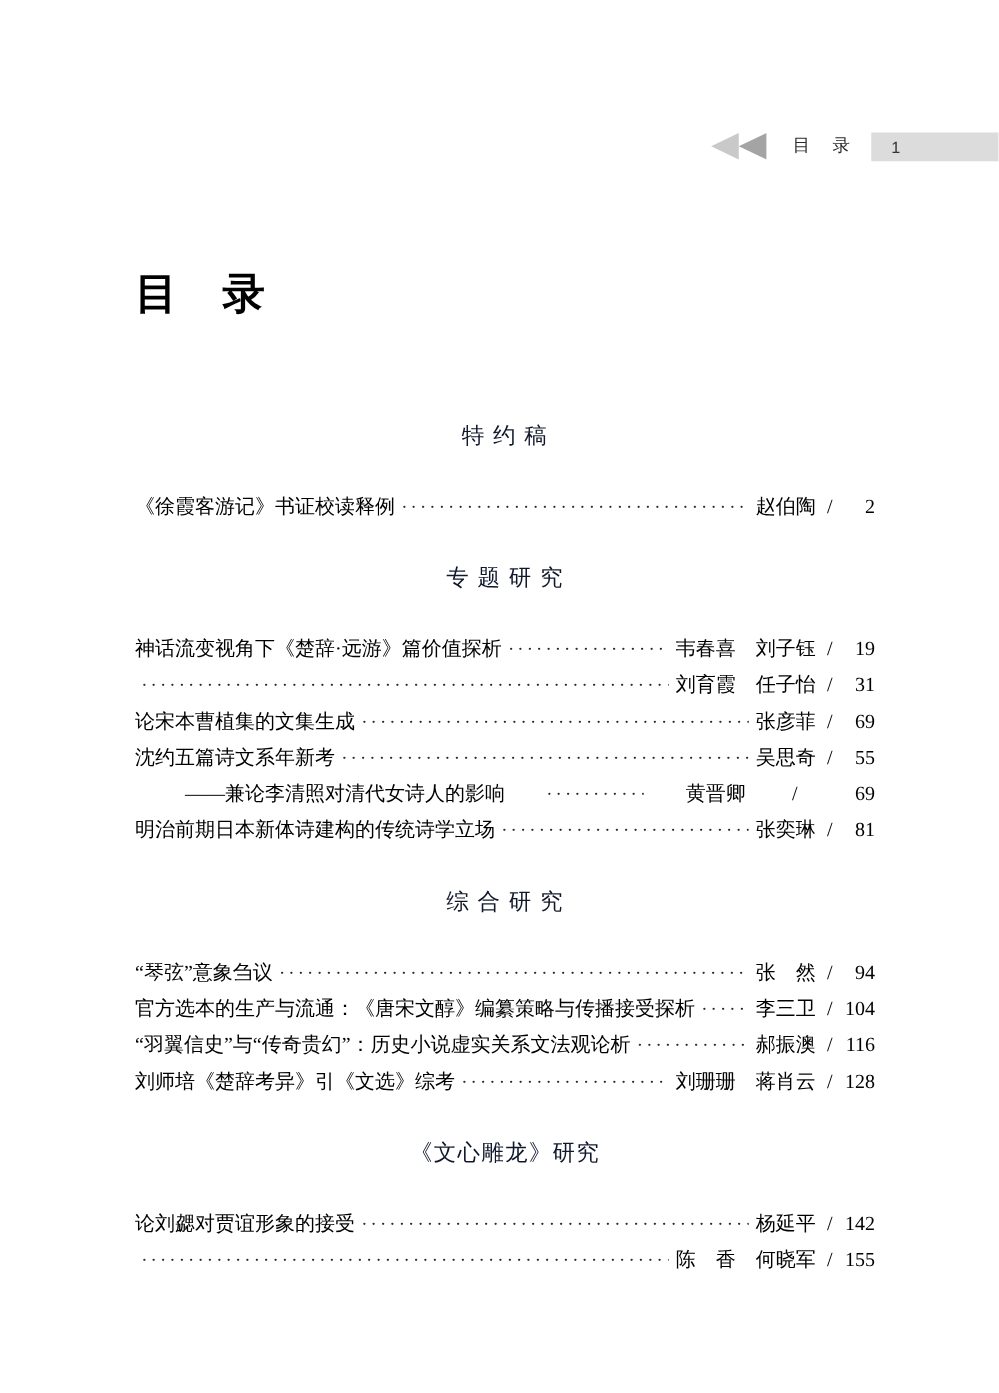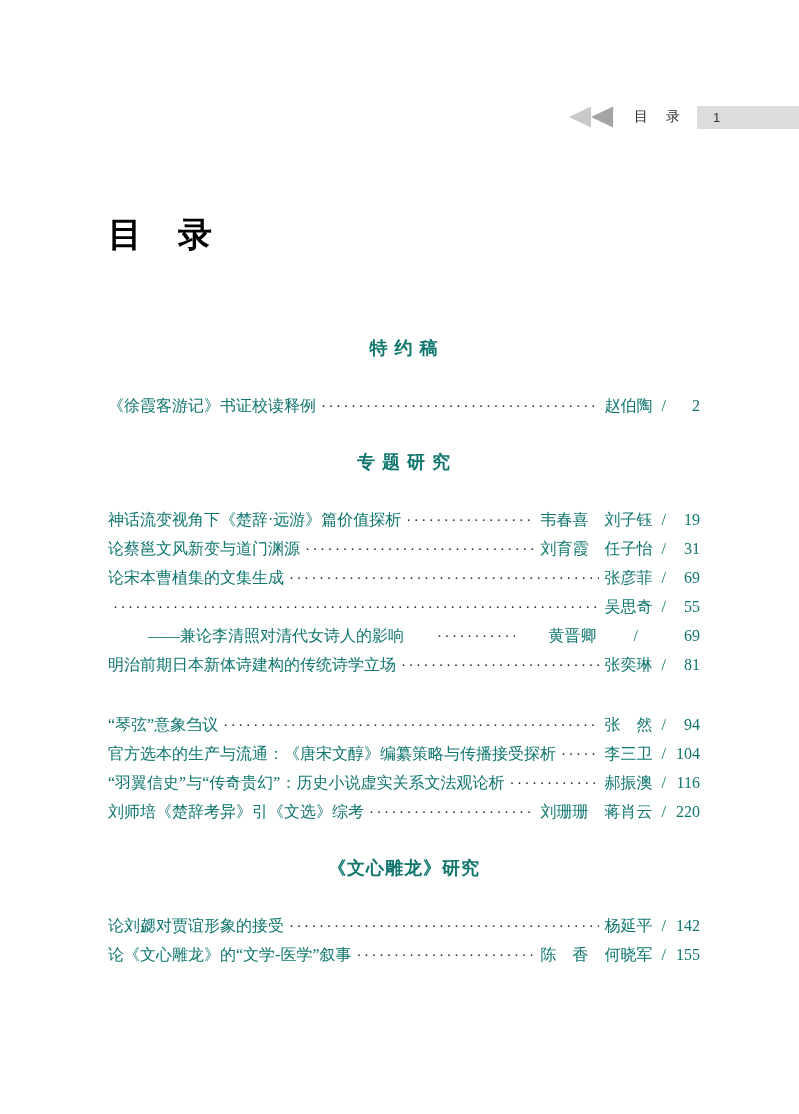--- a/index.html
+++ b/index.html
@@ -37,30 +37,30 @@
     position:absolute;top:176px;left:108px;margin:0;
     font-size:34px;font-weight:bold;color:#000000;
     letter-spacing:1px;white-space:nowrap;
   }
 
   
   .toc{position:absolute;top:300px;left:108px;width:592px;}
   .section-heading{
     text-align:center;
     font-family:"Liberation Sans","DejaVu Sans",sans-serif;
-    font-size:18px;font-weight:bold;color:#0f766e;
+    font-size:18px;font-weight:normal;color:#0f172a;
     height:24px;line-height:24px;
     letter-spacing:1px;white-space:nowrap;
   }
   .section:not(:first-child) .section-heading{margin-top:30px;text-align:center;}
   .rows{margin-top:31px;}
   .row{
     display:flex;align-items:baseline;
     height:29px;line-height:29px;
-    font-size:16px;color:#0f766e;
+    font-size:16px;color:#000000;
   }
   .row.indent{padding-left:40px;gap:28px;}
   .row .title{white-space:nowrap;flex:0 0 auto;}
   .leader{
     flex:1 1 auto;overflow:hidden;white-space:nowrap;
     margin:0 6px 0 5px;color:#2a2a2a;
   }
   .leader::after{
     content:"··········································································································································";
     letter-spacing:2.5px;font-size:15px;
@@ -104,34 +104,34 @@
         <div class="section-heading">专 题 研 究</div>
         <div class="rows">
           <div class="row">
             <span class="title">神话流变视角下《楚辞·远游》篇价值探析</span>
             <span class="leader"></span>
             <span class="authors">韦春喜　刘子钰</span>
             <span class="slash">/</span>
             <span class="page-col">19</span>
           </div>
           <div class="row">
-            <span class="title">论蔡邕文风新变与道门渊源</span>
             <span class="leader"></span>
             <span class="authors">刘育霞　任子怡</span>
             <span class="slash">/</span>
             <span class="page-col">31</span>
           </div>
           <div class="row">
             <span class="title">论宋本曹植集的文集生成</span>
             <span class="leader"></span>
             <span class="authors">张彦菲</span>
             <span class="slash">/</span>
             <span class="page-col">69</span>
           </div>
           <div class="row">
+            <span class="title">沈约五篇诗文系年新考</span>
             <span class="leader"></span>
             <span class="authors">吴思奇</span>
             <span class="slash">/</span>
             <span class="page-col">55</span>
           </div>
           <div class="row indent">
             <span class="title">——兼论李清照对清代女诗人的影响</span>
             <span class="leader"></span>
             <span class="authors">黄晋卿</span>
             <span class="slash">/</span>
@@ -140,20 +140,21 @@
           <div class="row">
             <span class="title">明治前期日本新体诗建构的传统诗学立场</span>
             <span class="leader"></span>
             <span class="authors">张奕琳</span>
             <span class="slash">/</span>
             <span class="page-col">81</span>
           </div>
         </div>
       </div>
       <div class="section">
+        <div class="section-heading">综 合 研 究</div>
         <div class="rows">
           <div class="row">
             <span class="title">“琴弦”意象刍议</span>
             <span class="leader"></span>
             <span class="authors">张　然</span>
             <span class="slash">/</span>
             <span class="page-col">94</span>
           </div>
           <div class="row">
             <span class="title">官方选本的生产与流通：《唐宋文醇》编纂策略与传播接受探析</span>
@@ -167,36 +168,35 @@
             <span class="leader"></span>
             <span class="authors">郝振澳</span>
             <span class="slash">/</span>
             <span class="page-col">116</span>
           </div>
           <div class="row">
             <span class="title">刘师培《楚辞考异》引《文选》综考</span>
             <span class="leader"></span>
             <span class="authors">刘珊珊　蒋肖云</span>
             <span class="slash">/</span>
-            <span class="page-col">220</span>
+            <span class="page-col">128</span>
           </div>
         </div>
       </div>
       <div class="section">
         <div class="section-heading">《文心雕龙》研究</div>
         <div class="rows">
           <div class="row">
             <span class="title">论刘勰对贾谊形象的接受</span>
             <span class="leader"></span>
             <span class="authors">杨延平</span>
             <span class="slash">/</span>
             <span class="page-col">142</span>
           </div>
           <div class="row">
-            <span class="title">论《文心雕龙》的“文学-医学”叙事</span>
             <span class="leader"></span>
             <span class="authors">陈　香　何晓军</span>
             <span class="slash">/</span>
             <span class="page-col">155</span>
           </div>
         </div>
       </div>
     </div>
 
 </div>

